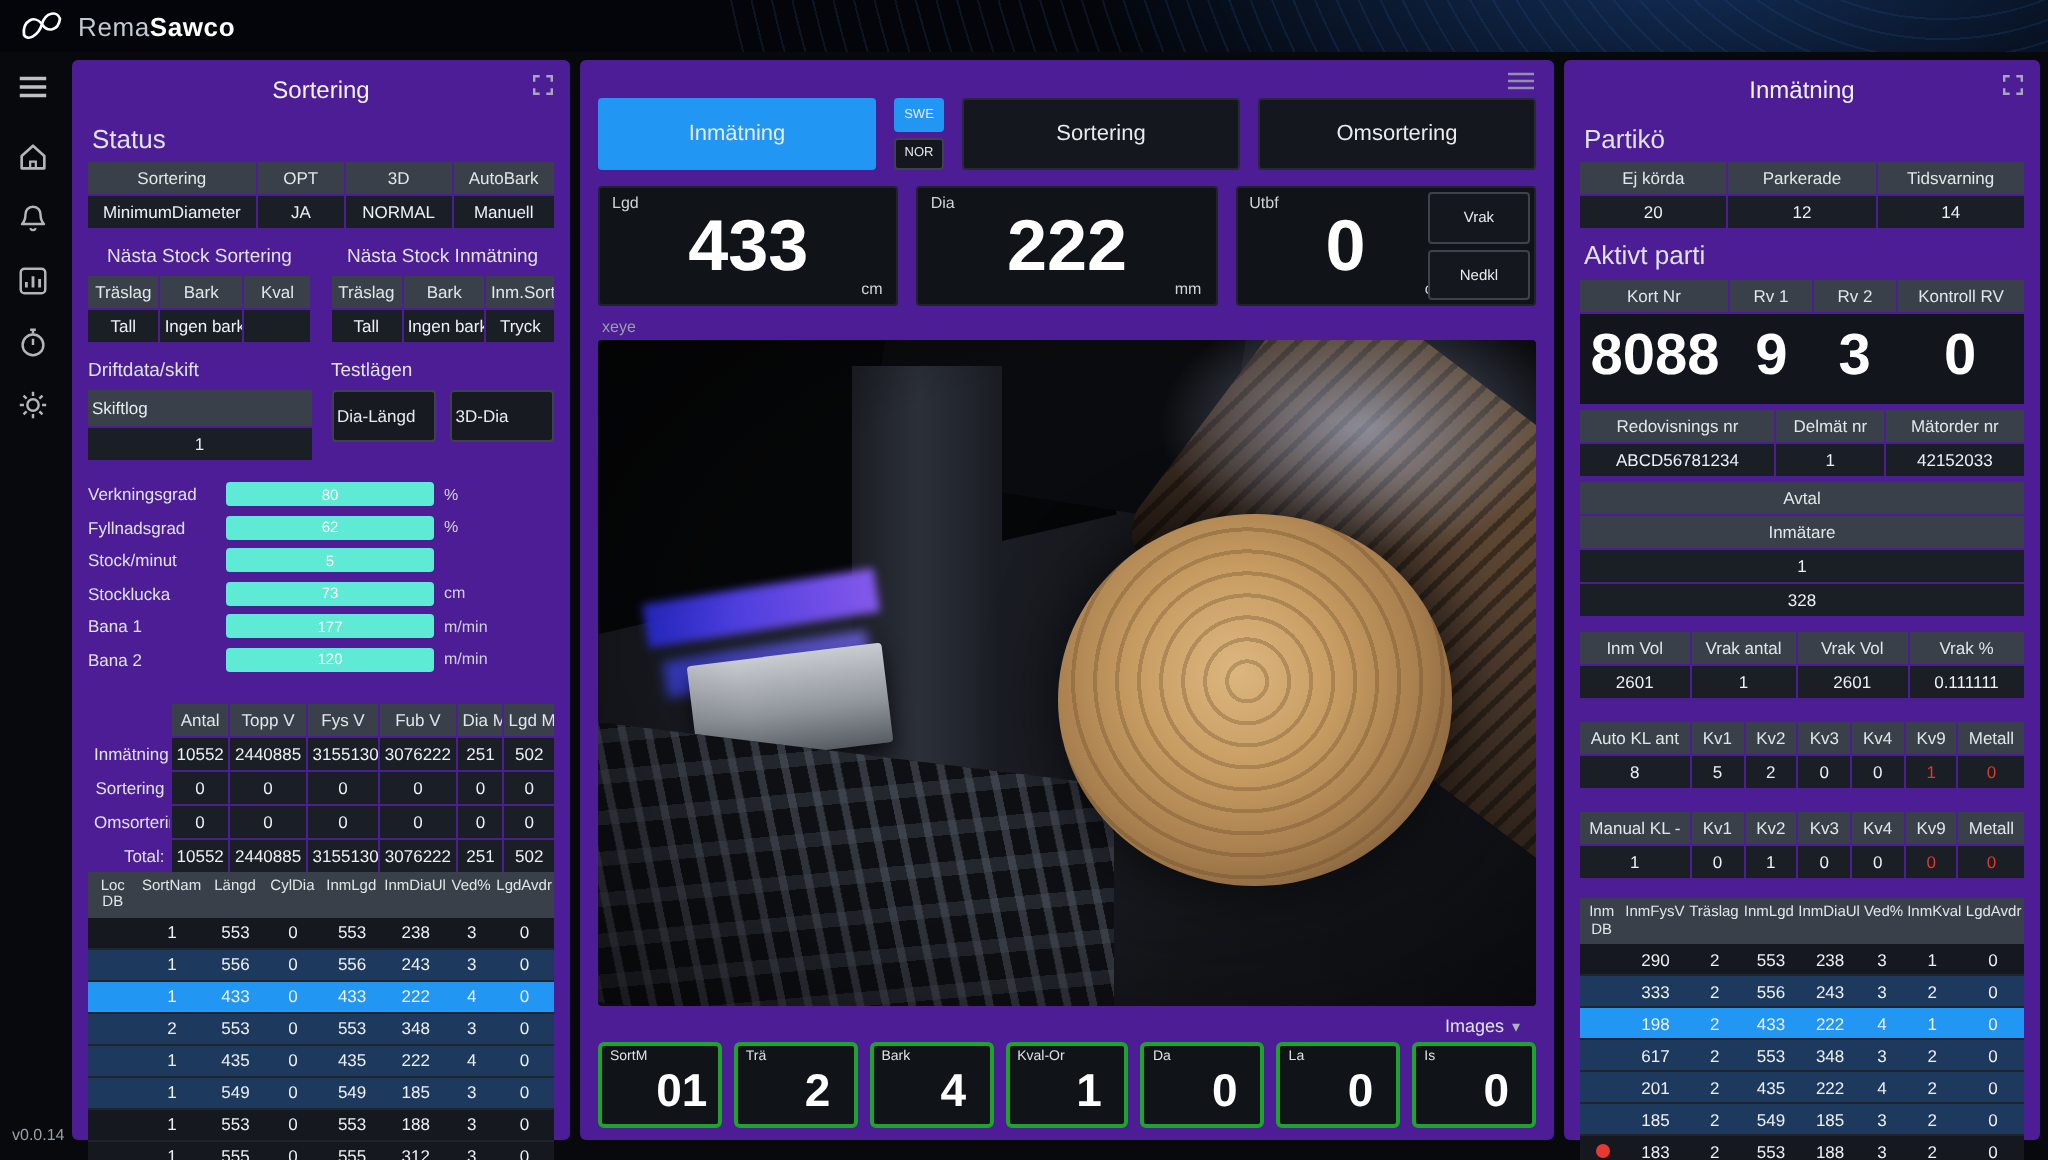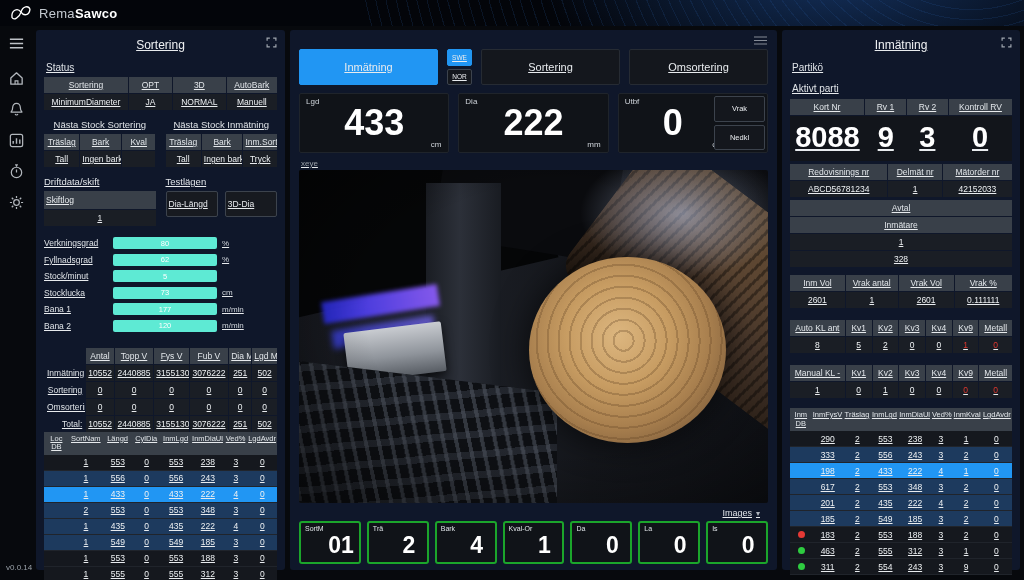--- a/index.html
+++ b/index.html
@@ -9,28 +9,28 @@
   background:radial-gradient(ellipse 430px 170px at 72% -90%, rgba(34,84,160,.55), transparent 70%),
   repeating-radial-gradient(circle at 92% -130px, transparent 0 9px, rgba(46,108,190,.15) 9px 10px);}
 .brand{display:flex;align-items:center;gap:7px;z-index:2;}
 .brand-text{font-size:13px;letter-spacing:.3px;color:#c3c9d0;}
 .brand-text b{color:#fff;font-weight:700;}
 .rail{position:absolute;top:26px;left:0;bottom:0;width:32px;display:flex;flex-direction:column;align-items:center;padding-top:9px;gap:14px;z-index:5;}
 .ric{width:17px;height:17px;opacity:.88;cursor:pointer;}
 .ric.menu{margin-bottom:4px;}
 .version{position:absolute;left:6px;bottom:8px;font-size:8px;color:#99a0a8;}
 .main{position:absolute;top:26px;left:32px;right:0;bottom:0;display:flex;gap:5px;padding:4px 4px 10px 4px;}
-.panel{background:#0f172a;border-radius:3px;position:relative;text-decoration:underline;}
+.panel{background:#4c1d95;border-radius:3px;position:relative;}
 .left-panel{width:249px;padding:6px 8px 6px 8px;display:flex;flex-direction:column;}
 .center-panel{flex:1;padding:6px 9px;display:flex;flex-direction:column;}
 .right-panel{width:238px;padding:6px 8px;display:flex;flex-direction:column;}
 .panel-head{display:flex;align-items:center;justify-content:center;position:relative;height:18px;margin-bottom:2px;flex:0 0 auto;}
 .panel-title{font-size:12px;color:#f0f2f4;}
 .expand-btn{position:absolute;right:0;top:1px;width:11px;height:11px;opacity:.85;cursor:pointer;}
-.sec-label{font-size:10px;color:#dfe3e7;margin:6px 0 4px 2px;}
+.sec-label{font-size:13px;color:#dfe3e7;margin:6px 0 4px 2px;}
 .mini{display:grid;gap:1px;font-size:8.5px;}
 .mini .th{background:#394049;color:#e2e6ea;text-align:center;padding:3px 2px;white-space:nowrap;overflow:hidden;min-height:14px;}
 .mini .th.blank{background:transparent;}
 .mini .td{background:#1a1e25;color:#eef1f3;text-align:center;padding:3px 2px;min-height:14px;white-space:nowrap;overflow:hidden;}
 .status-grid{grid-template-columns:1.75fr .9fr 1.1fr 1.05fr;}
 .nasta-grid{grid-template-columns:1fr 1.15fr .95fr;}
 .duo{display:flex;gap:10px;margin-top:9px;}
 .duo-col{flex:1;min-width:0;}
 .sec-title{font-size:9.5px;color:#dfe3e7;text-align:center;margin-bottom:4px;white-space:nowrap;}
 .sec-title.left{text-align:left;}
@@ -493,20 +493,28 @@
 
   <section class="panel right-panel">
     <div class="panel-head">
       <div class="panel-title">Inmätning</div>
       <svg class="expand-btn" viewBox="0 0 10 10">
           <path d="M1 3.5V1h2.5M6.5 1H9v2.5M9 6.5V9H6.5M3.5 9H1V6.5" fill="none" stroke="#b9bfc6" stroke-width="1.1"></path>
         </svg>
     </div>
 
     <div class="sec-label">Partikö</div>
+    <div class="mini partiko-grid" id="partiko-table">
+        <div class="th">Ej körda</div>
+        <div class="th">Parkerade</div>
+        <div class="th">Tidsvarning</div>
+        <div class="td">20</div>
+        <div class="td">12</div>
+        <div class="td">14</div>
+      </div>
 
     <div class="sec-label">Aktivt parti</div>
     <div class="mini aktiv-head" id="aktiv-head">
         <div class="th">Kort Nr</div>
         <div class="th">Rv 1</div>
         <div class="th">Rv 2</div>
         <div class="th">Kontroll RV</div>
       </div>
     <div class="aktiv-big" id="aktiv-big">
         <div class="bigv">8088</div>

